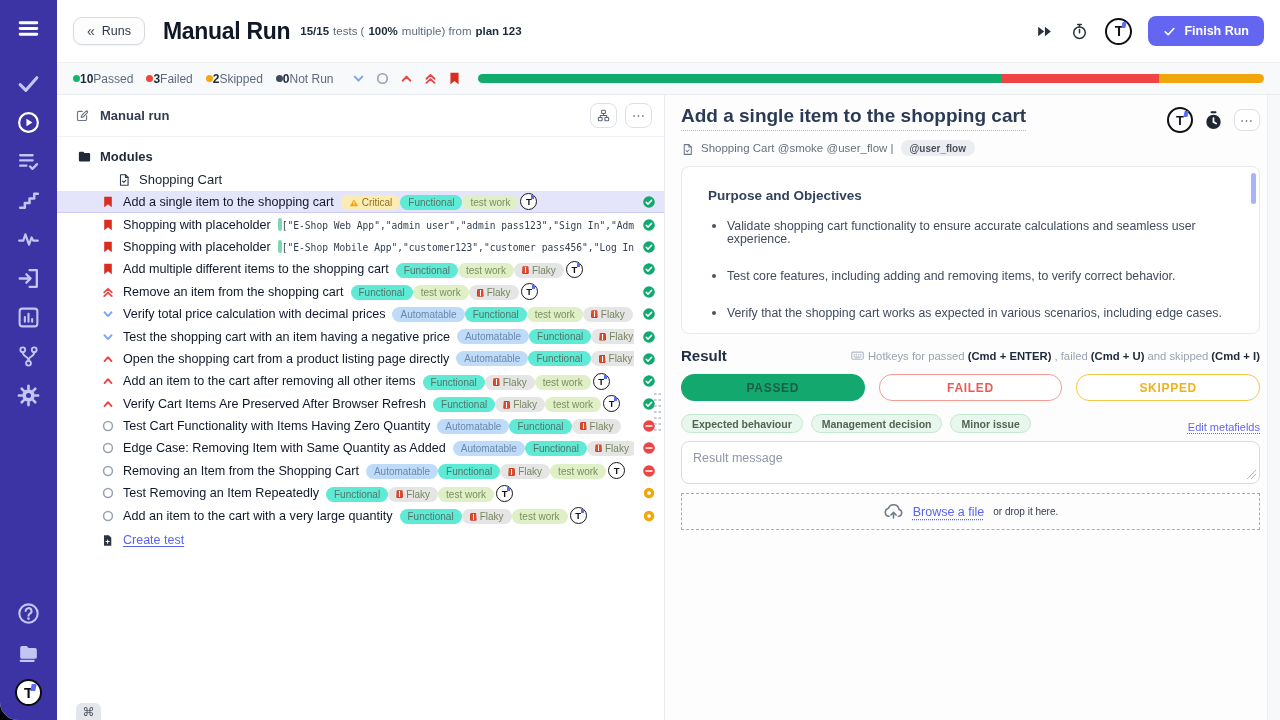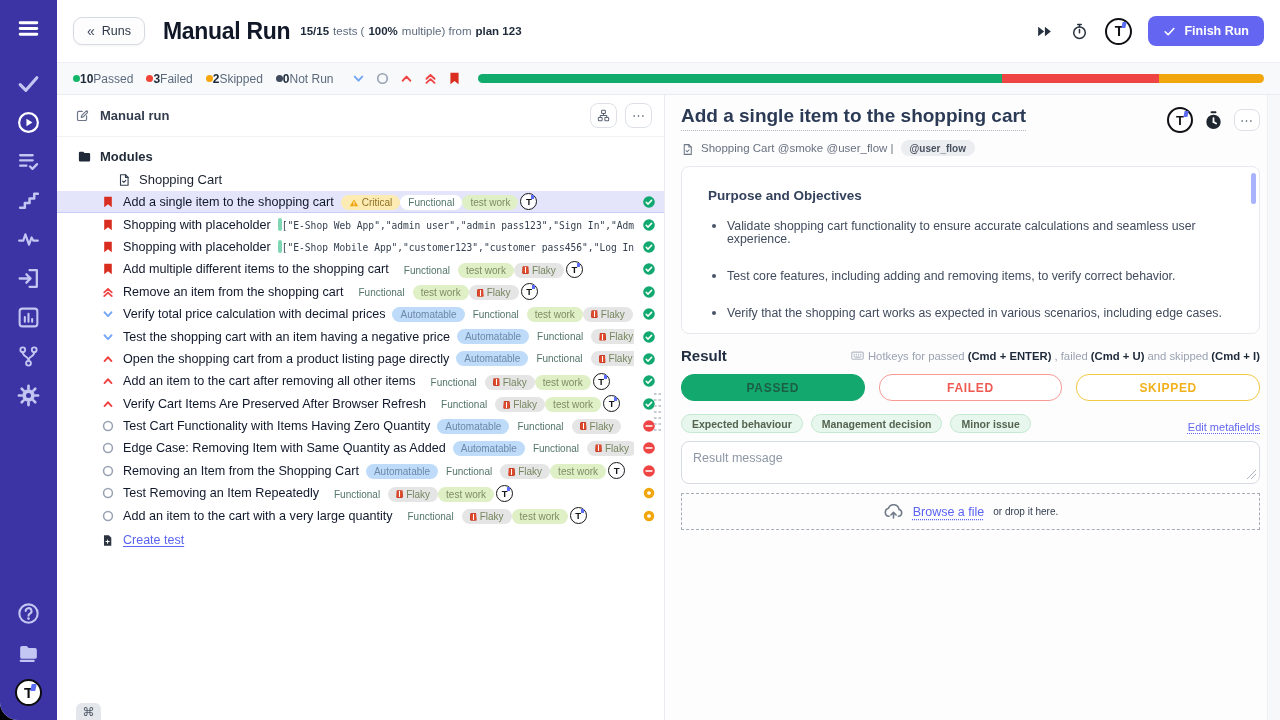--- a/index.html
+++ b/index.html
@@ -70,21 +70,21 @@
   .suite-row{display:flex;align-items:center;gap:8px;height:23px;padding-left:60px;font-size:13px;font-weight:500;color:#19212e;cursor:pointer}
   .suite-row svg{width:14px;height:14px;color:#323c4d}
 
   .trow{display:flex;align-items:center;height:22.4px;padding:0 30px 0 44px;position:relative;overflow:hidden;white-space:nowrap;cursor:pointer}
   .trow.selected{background:#e4e5fb;border-bottom:1px solid #c9ccf7}
   .pri{width:14px;height:14px;margin-right:8px;flex:none}
   .pri svg{width:100%;height:100%;display:block}
   .ttl{font-size:12.6px;font-weight:500;color:#10182b;margin-right:7px;flex:none}
   .tagrow{display:flex;align-items:flex-end;gap:0;overflow:hidden;flex:1;min-width:0}
   .tag{font-size:10px;padding:2px 8px;border-radius:8px;flex:none;display:inline-flex;align-items:center;gap:3px;font-weight:500}
-  .tag.functional{background:#ffffff;color:#53756a}
+  .tag.functional{background:#5eead4;color:#53756a}
   .tag.work{background:#dff0c6;color:#7e8c64}
   .tag.flaky{background:#e5e5e5;color:#76865f}
   .tag.auto{background:#bedcf9;color:#6d88ab}
   .tag.critical{background:#fcecb4;color:#8f6e22}
   .warn-ic{width:10px;height:10px;display:inline-block}
   .warn-ic svg{width:100%;height:100%;display:block}
   .pop{width:7px;height:8px;display:inline-block;border-radius:1px;
     background:repeating-linear-gradient(90deg,#dd4a2c 0 1.6px,#fff 1.6px 3px);border:.5px solid #c8402a;
     clip-path:polygon(8% 0,92% 0,100% 100%,0 100%)}
   .avatar{width:17px;height:17px;border-radius:50%;border:1.4px solid #14161a;background:#fff;color:#14161a;font-size:9.5px;

